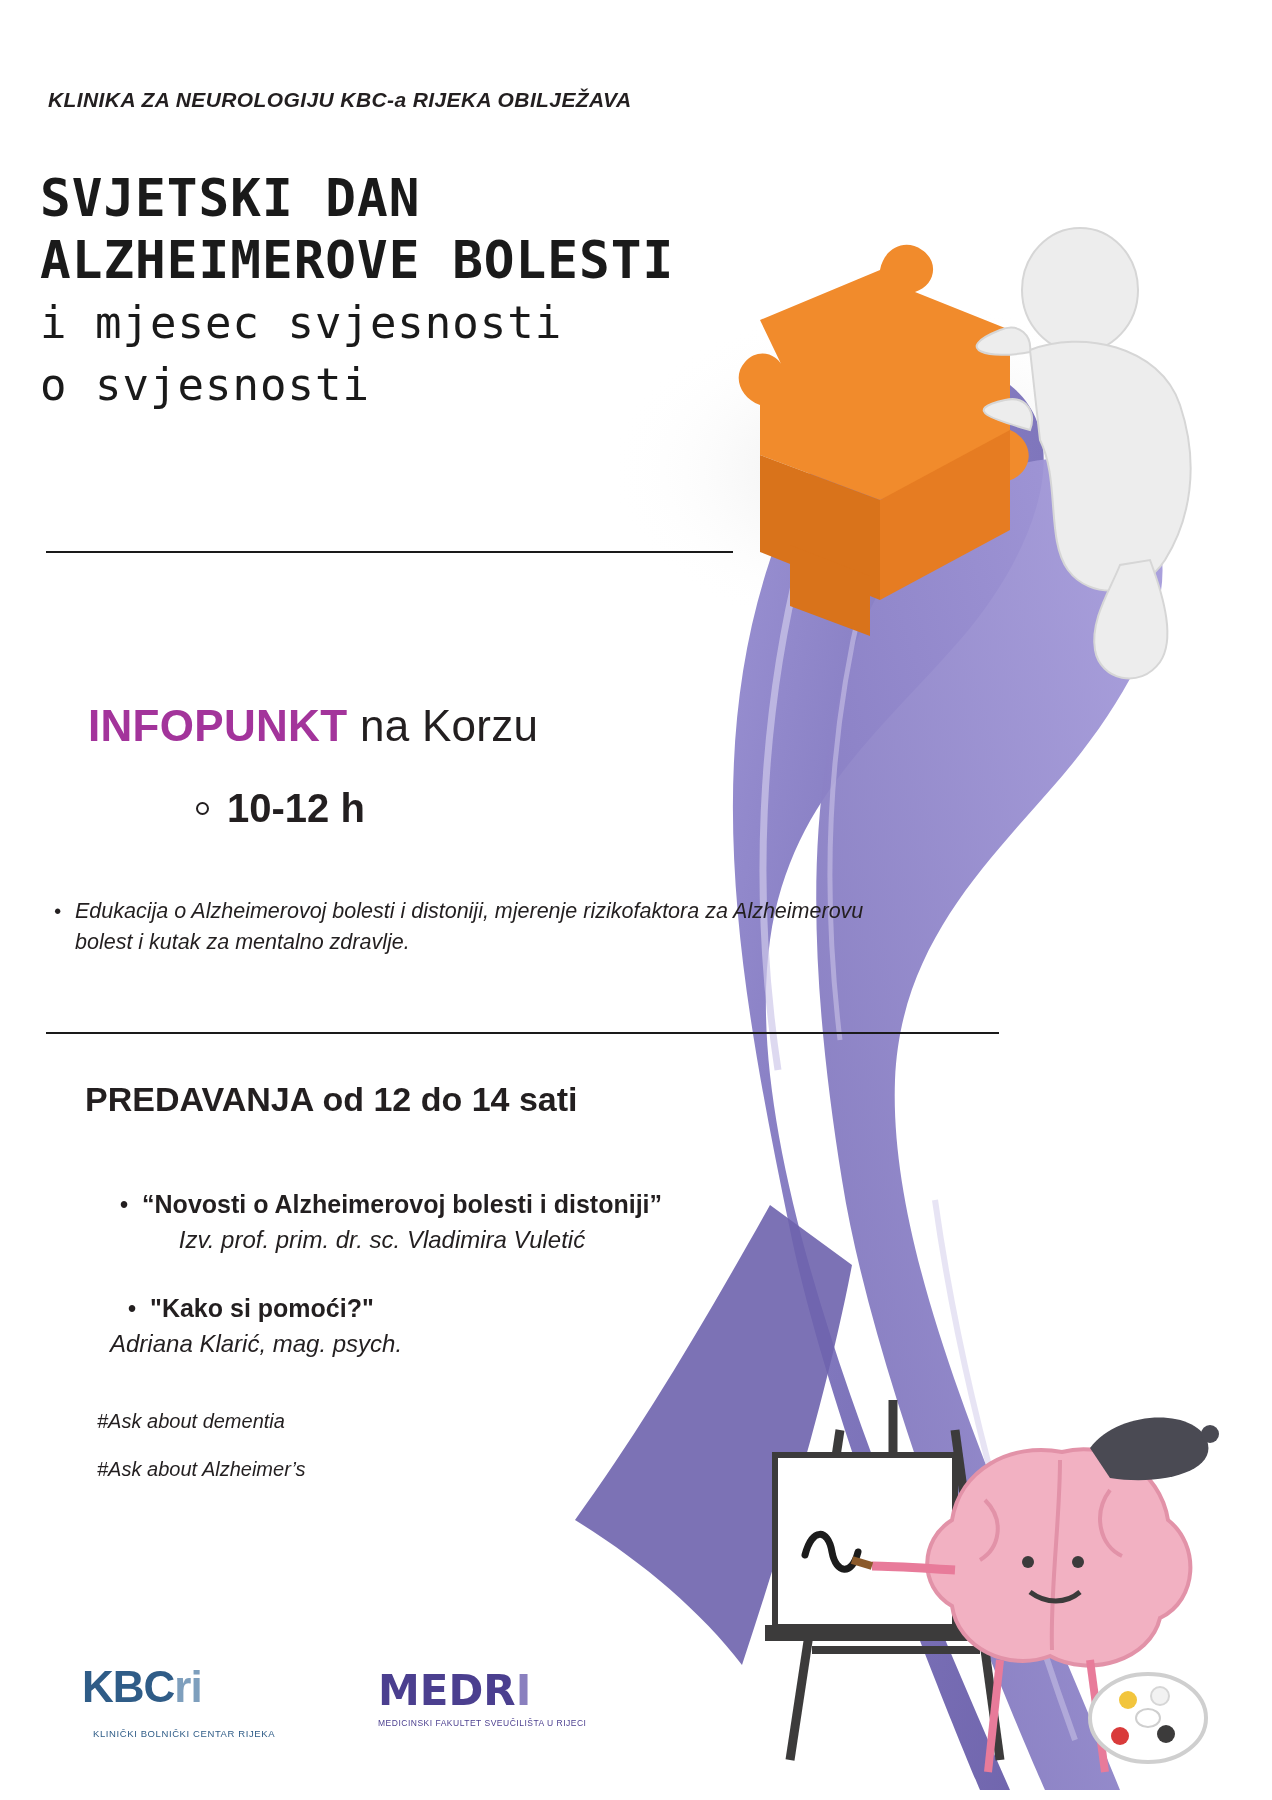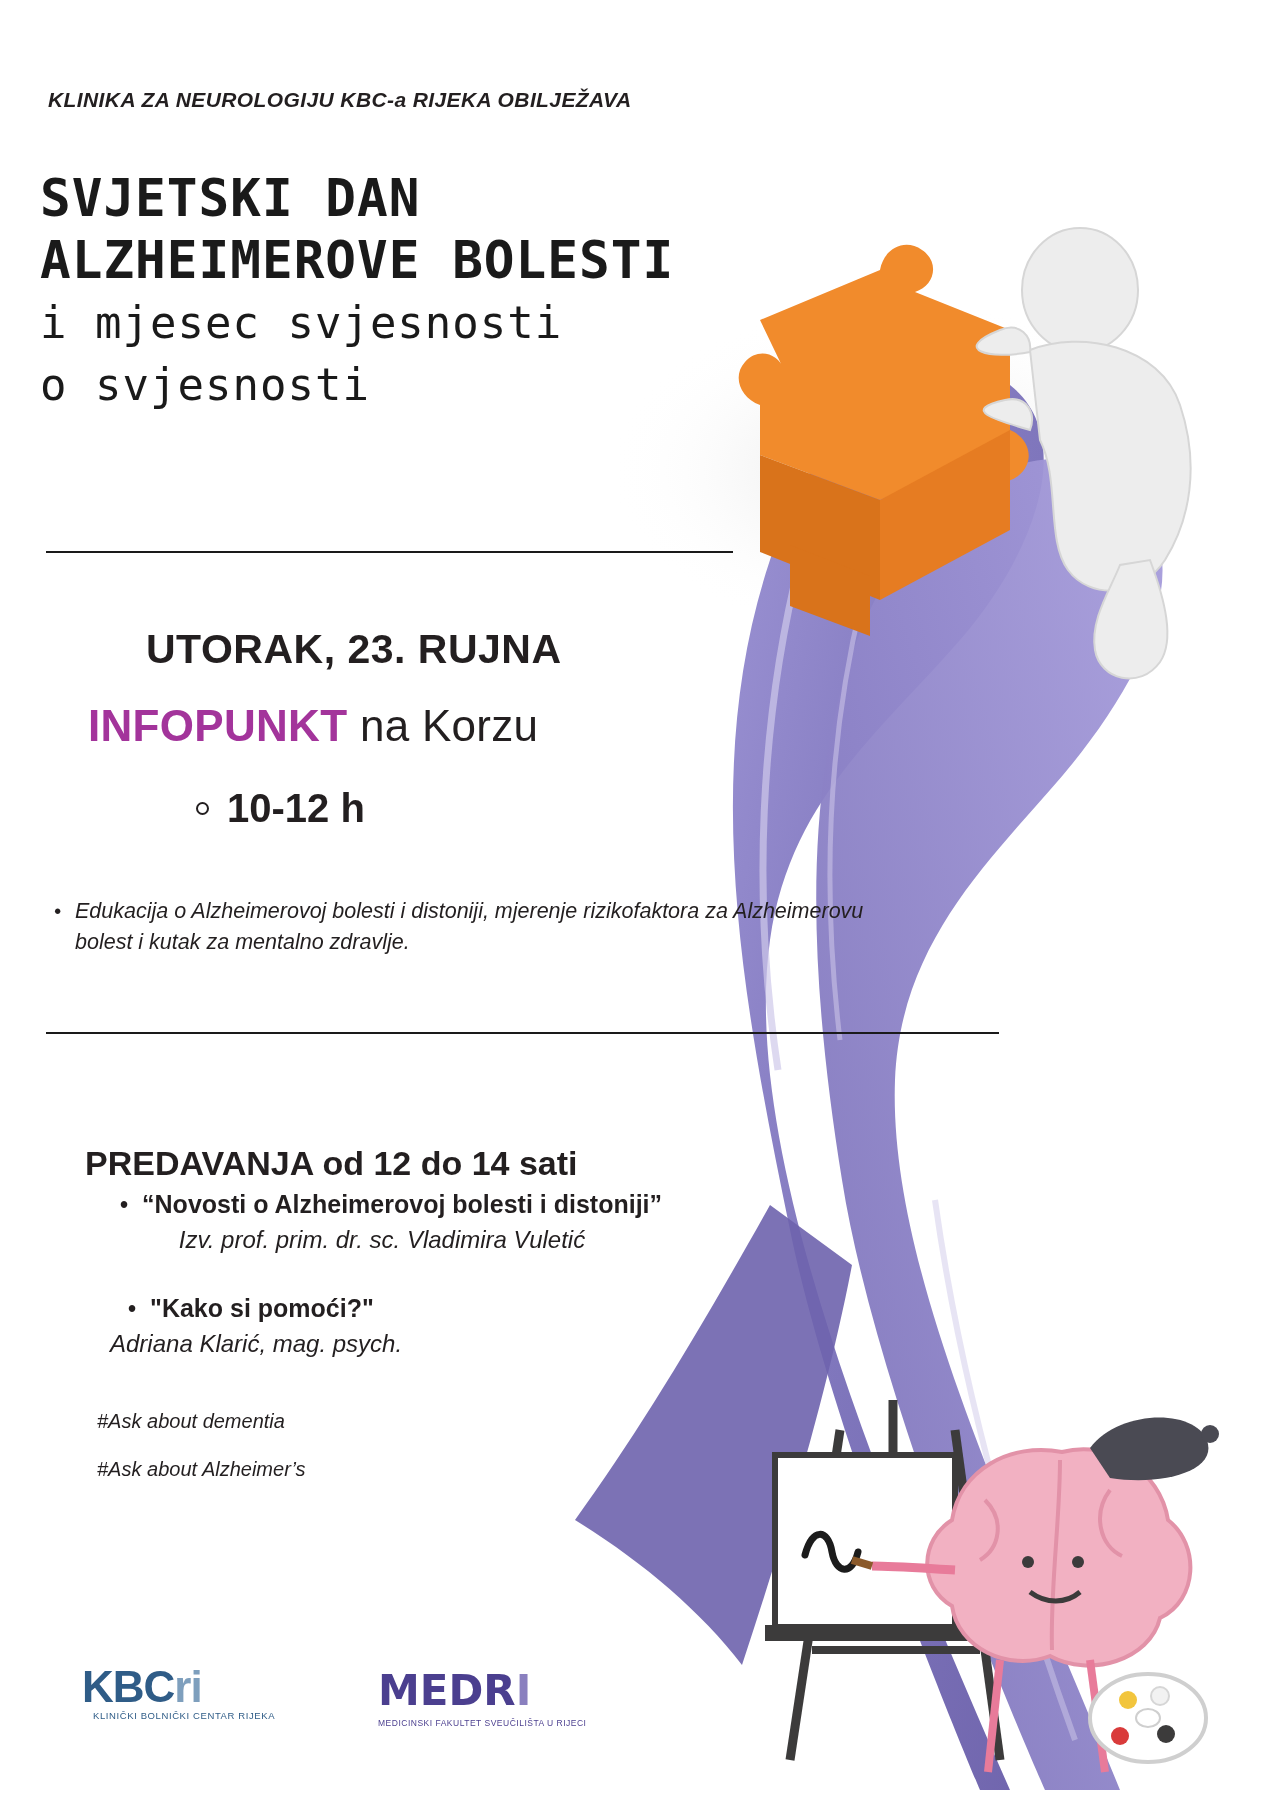--- a/index.html
+++ b/index.html
@@ -140,21 +140,21 @@
     gap: 14px;
   }
   .edu .bullet {
     font-size: 20px;
     line-height: 31px;
   }
 
   .lectures-title {
     position: absolute;
     left: 85px;
-    top: 1144px;
+    top: 1080px;
     font-size: 34px;
     font-weight: bold;
     color: #231f20;
   }
   .lectures-sub {
     position: absolute;
     left: 170px;
     top: 1130px;
     font-size: 24px;
     font-style: italic;
@@ -204,21 +204,21 @@
     font-size: 44px;
     font-weight: bold;
     letter-spacing: -1px;
     color: #2f5c87;
     line-height: 46px;
   }
   .logo-kbc .mark .ri {
     color: #7e9fbd;
   }
   .logo-kbc .sub {
-    margin-top: 0;
+    margin-top: 18px;
     font-size: 9.5px;
     letter-spacing: 0.6px;
     color: #2f5c87;
     padding-left: 11px;
   }
 
   .logo-medri {
     position: absolute;
     left: 378px;
     top: 1668px;
@@ -351,21 +351,20 @@
 
     <div class="headline">
       <div class="l1">SVJETSKI DAN</div>
       <div class="l2">ALZHEIMEROVE BOLESTI</div>
       <div class="l3">i mjesec svjesnosti</div>
       <div class="l4">o svjesnosti</div>
     </div>
 
     <div class="rule rule-1"></div>
 
-    <div class="date-line">UTORAK, 23. RUJNA</div>
 
     <div class="infopunkt">
       <span class="hi">INFOPUNKT</span><span> na Korzu</span>
     </div>
 
     <div class="hours">
       <span class="dot-open"></span>
       <span>10-12 h</span>
     </div>
 

